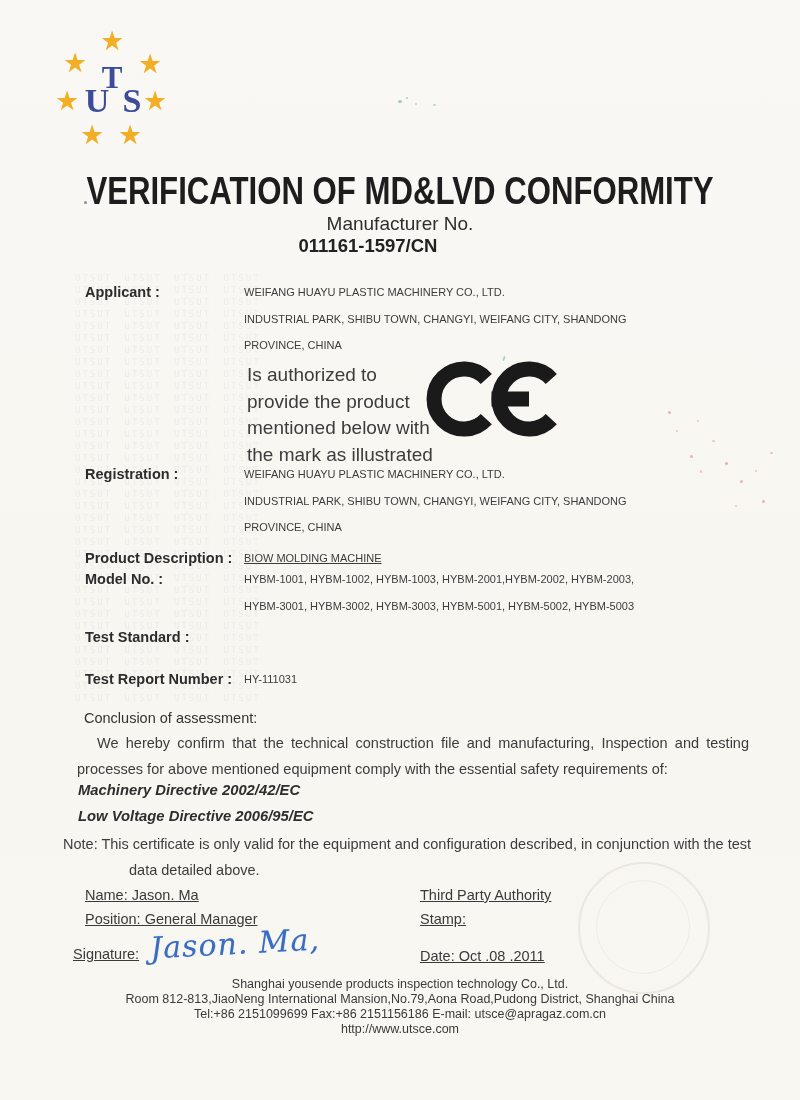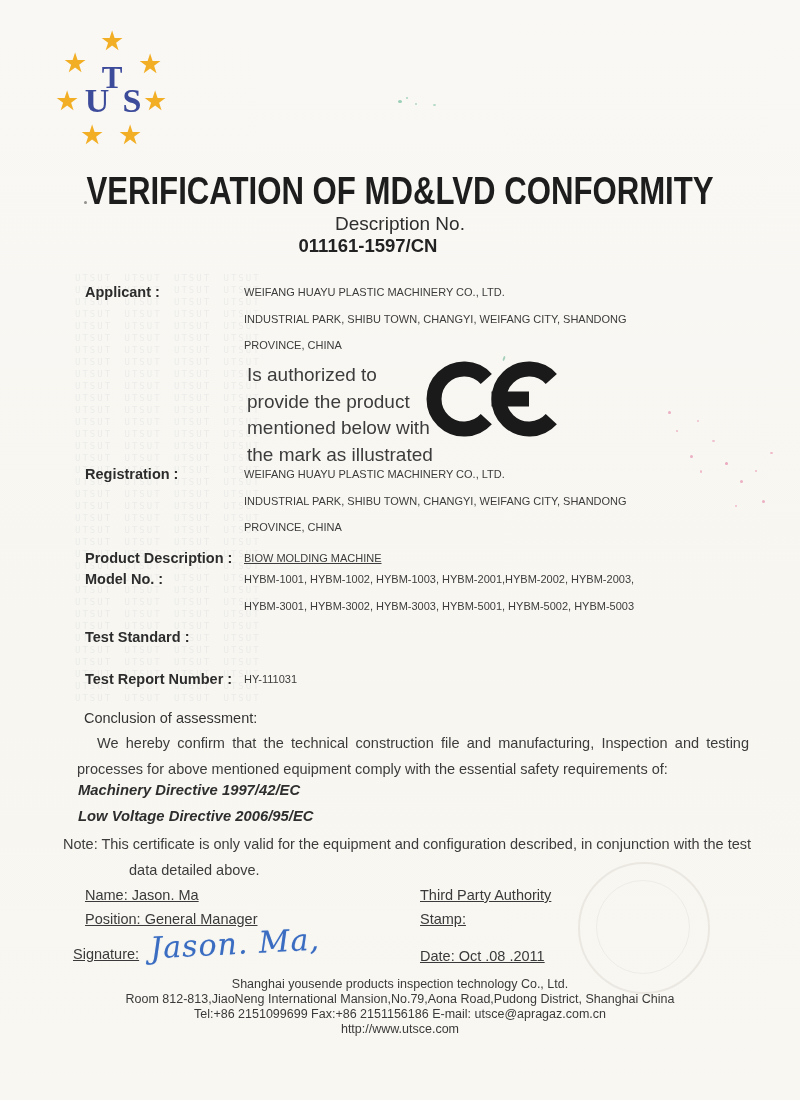--- a/index.html
+++ b/index.html
@@ -98,21 +98,21 @@
     <span class="star" style="left:19px;top:79px;">★</span>
     <span class="star" style="left:107px;top:79px;">★</span>
     <span class="star" style="left:44px;top:113px;">★</span>
     <span class="star" style="left:82px;top:113px;">★</span>
     <span class="lt lt-t" style="left:64px;top:55px;">T</span>
     <span class="lt lt-us" style="left:49px;top:79px;">U</span>
     <span class="lt lt-us" style="left:84px;top:79px;">S</span>
   </div>
 
   <h1 class="title">VERIFICATION OF MD&amp;LVD CONFORMITY</h1>
-  <div class="reg-label">Description No.</div>
+  <div class="reg-label">Manufacturer No.</div>
   <div class="reg-number">011161-1597/CN</div>
 
   <div class="lbl" style="top:279px;">Applicant :</div>
   <div class="val" style="top:279px;">WEIFANG HUAYU PLASTIC MACHINERY CO., LTD.
 INDUSTRIAL PARK, SHIBU TOWN, CHANGYI, WEIFANG CITY, SHANDONG
 PROVINCE, CHINA</div>
 
   <div class="auth-block">Is authorized to
 provide the product
 mentioned below with
@@ -135,21 +135,21 @@
   <div class="lbl" style="top:566px;">Model No. :</div>
   <div class="val" style="top:566px;">HYBM-1001, HYBM-1002, HYBM-1003, HYBM-2001,HYBM-2002, HYBM-2003,
 HYBM-3001, HYBM-3002, HYBM-3003, HYBM-5001, HYBM-5002, HYBM-5003</div>
 
   <div class="lbl" style="top:624px;">Test Standard :</div>
   <div class="lbl" style="top:666px;">Test Report Number :</div>
   <div class="val" style="top:666px;">HY-111031</div>
 
   <div class="concl-head">Conclusion of assessment:</div>
   <div class="concl-para">We hereby confirm that the technical construction file and manufacturing, Inspection and testing processes for above mentioned equipment comply with the essential safety requirements of:</div>
-  <div class="directive d1">Machinery Directive 1997/42/EC</div>
+  <div class="directive d1">Machinery Directive 2002/42/EC</div>
   <div class="directive d2">Low Voltage Directive 2006/95/EC</div>
 
   <div class="note">Note: This certificate is only valid for the equipment and configuration described, in conjunction with the test
 data detailed above.</div>
 
   <div class="sig-item s-name">Name: Jason. Ma</div>
   <div class="sig-item s-pos">Position: General Manager</div>
   <div class="sig-item s-siglabel">Signature:</div>
   <div class="sig-script">Jason. Ma,</div>
   <div class="sig-item s-auth">Third Party Authority</div>

